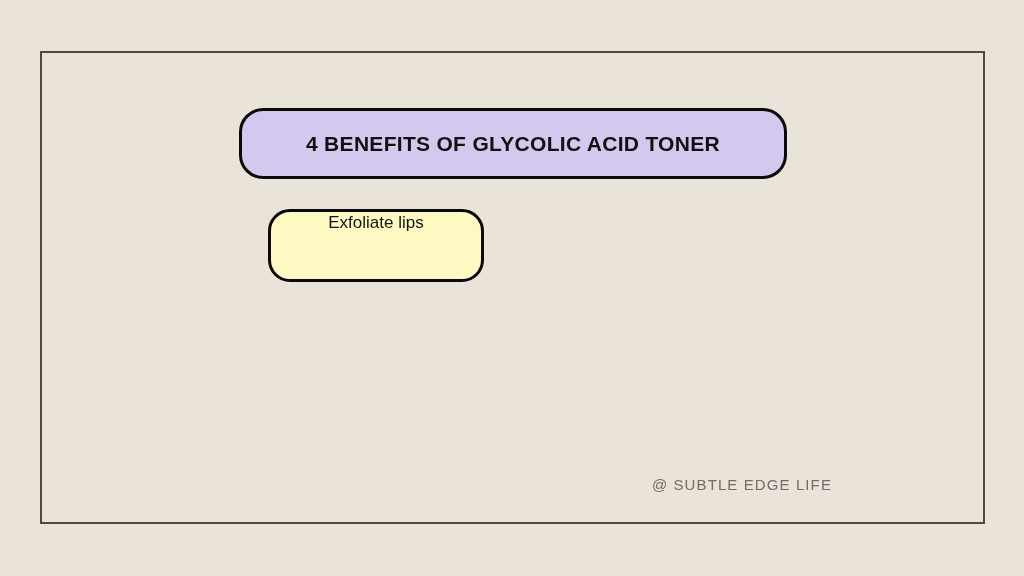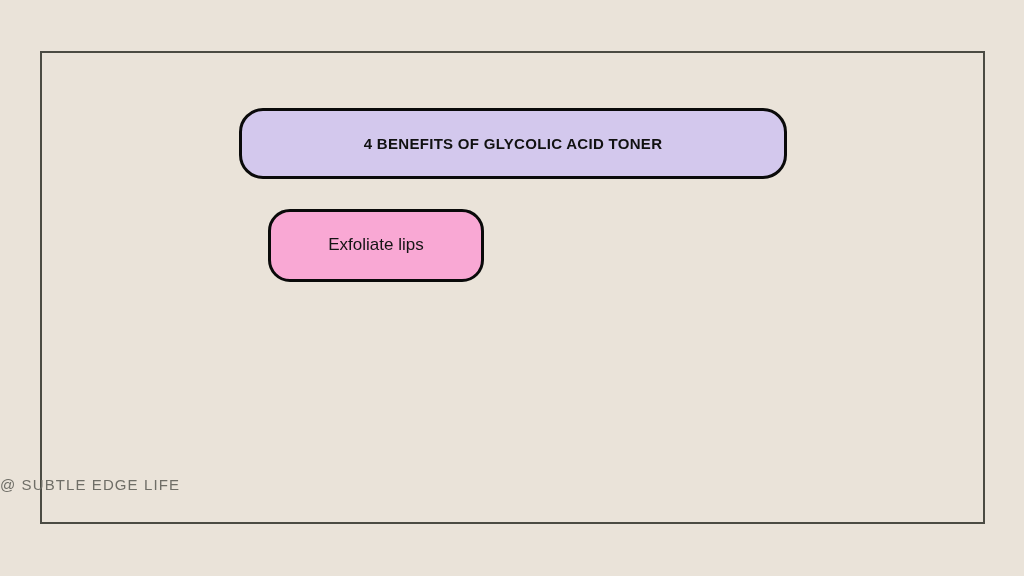--- a/index.html
+++ b/index.html
@@ -41,64 +41,63 @@
     background: #D3C8ED;
     border: 3px solid #0a0a0a;
     border-radius: 24px;
     box-sizing: border-box;
     display: flex;
     align-items: center;
     justify-content: center;
     text-align: center;
   }
   #title-card .title-text {
-    font-size: 15px;
+    font-size: 21px;
     font-weight: bold;
     color: #111111;
     letter-spacing: 0.3px;
     line-height: 1.2;
   }
   
   #benefit-grid {
     position: absolute;
     left: 268px;
     top: 209px;
     width: 460px;
     height: 188px;
     display: grid;
     grid-template-columns: 216px 216px;
     grid-template-rows: 73px 73px;
     column-gap: 28px;
     row-gap: 42px;
   }
   .benefit-card {
-    background: #f9a8d4;
+    background: #fef9c3;
     border: 3px solid #0a0a0a;
     border-radius: 22px;
     box-sizing: border-box;
     display: flex;
-    align-items: center;
     justify-content: center;
     text-align: center;
     padding: 0 10px;
   }
   .benefit-card .benefit-text {
     font-size: 17px;
     font-weight: normal;
     color: #141414;
     line-height: 1.35;
     white-space: pre-line;
   }
   
   #footer-handle {
     position: absolute;
     left: 0;
     top: 476px;
     width: 832px;
-    text-align: left;
+    text-align: right;
     font-size: 15px;
     color: #6f6e67;
     letter-spacing: 1.1px;
   }
 </style>
 </head>
 <body>
 
 <div id="canvas">
 

